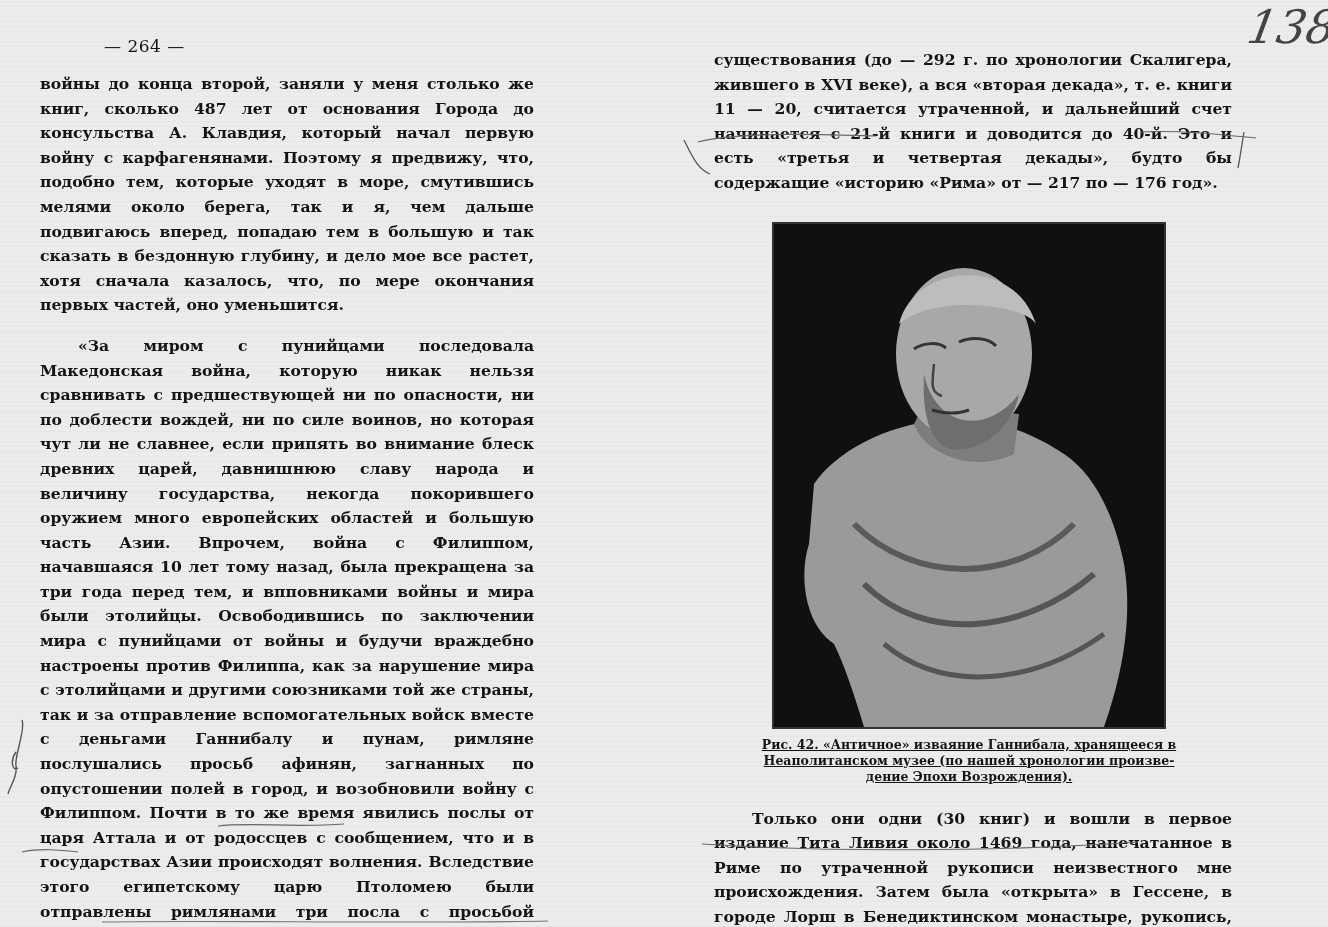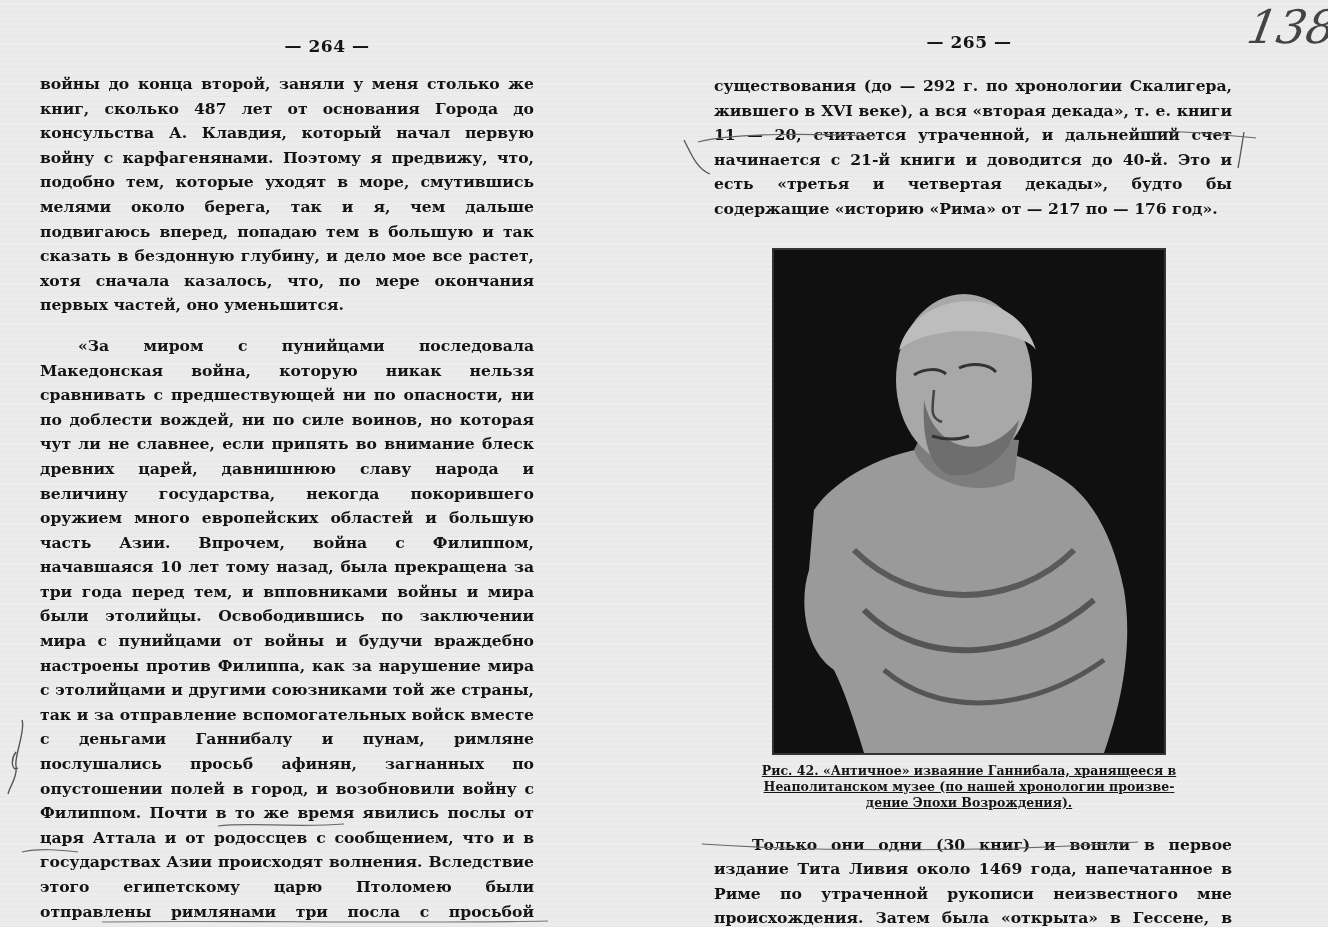--- a/index.html
+++ b/index.html
@@ -17,21 +17,21 @@
       repeating-linear-gradient(0deg, rgba(0,0,0,0.025) 0px, rgba(0,0,0,0.025) 1px, transparent 1px, transparent 5px),
       #ececec;
   }
   .page-left { width: 628px; padding: 32px 78px 0 24px; }
   .page-right { width: 700px; padding: 32px 80px 0 62px; }
   .gutter {
     position: absolute; left: 628px; top: 0; width: 70px; height: 927px;
     background: linear-gradient(90deg, #e2e2e2 0%, #f7f7f7 45%, #fafafa 55%, #dadada 100%);
   }
   .folio {
-    text-align: center; font-weight: bold; font-size: 17px;
+    font-weight: normal; font-size: 17px;
     margin: 0 0 14px 0; letter-spacing: 0.5px;
   }
   .page-left .folio { padding-left: 80px; margin-top: 4px; }
   .page-right .folio { padding-left: 0; margin-top: 0; margin-bottom: 22px; }
   .text p {
     margin: 16px; font-size: 15.6px; line-height: 24.6px;
     text-align: justify; font-weight: bold;
     hyphens: manual;
   }
   .text p.indent { text-indent: 38px; }
@@ -75,21 +75,20 @@
       <path d="M2 6 C20 2 40 4 58 6" stroke="#666" stroke-width="1.2" fill="none"></path>
     </svg>
     <svg class="pencil" style="left:100px;top:918px" width="450" height="8" viewBox="0 0 450 8">
       <path d="M2 4 C120 2 300 6 448 3" stroke="#777" stroke-width="1.1" fill="none"></path>
     </svg>
   </div>
 
   <div class="gutter"></div>
 
   <div class="page page-right" style="position:absolute;left:628px;top:0;">
-    <div class="folio">— 265 —</div>
     <div class="text" style="padding-left:8px;">
       <p>существования (до — 292 г. по хронологии Скалигера, жившего в XVI веке), а вся «вторая декада», т. е. книги 11 — 20, считается утраченной, и дальнейший счет начинается с 21-й книги и дово­дится до 40-й. Это и есть «третья и четвертая декады», будто бы содержащие «историю «Рима» от — 217 по — 176 год».</p>
     </div>
 
     <div class="figure-wrap">
       <div class="photo">
         <svg viewBox="0 0 390 503">
           <rect width="390" height="503" fill="#101010"></rect>
 
           <path d="M40 260 C60 230 110 200 170 196 C220 192 260 210 290 230 C320 250 340 290 350 340 C360 400 345 460 330 503 L90 503 C80 470 70 440 60 420 C30 400 25 350 35 320 Z" fill="#9a9a9a"></path>

